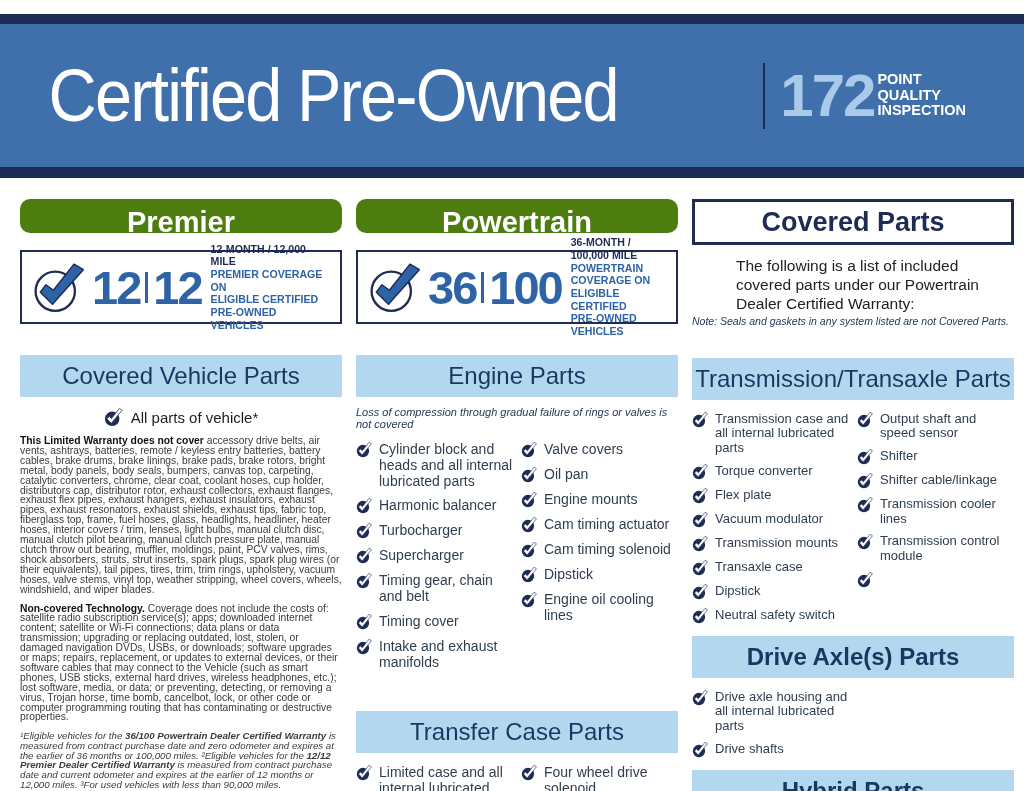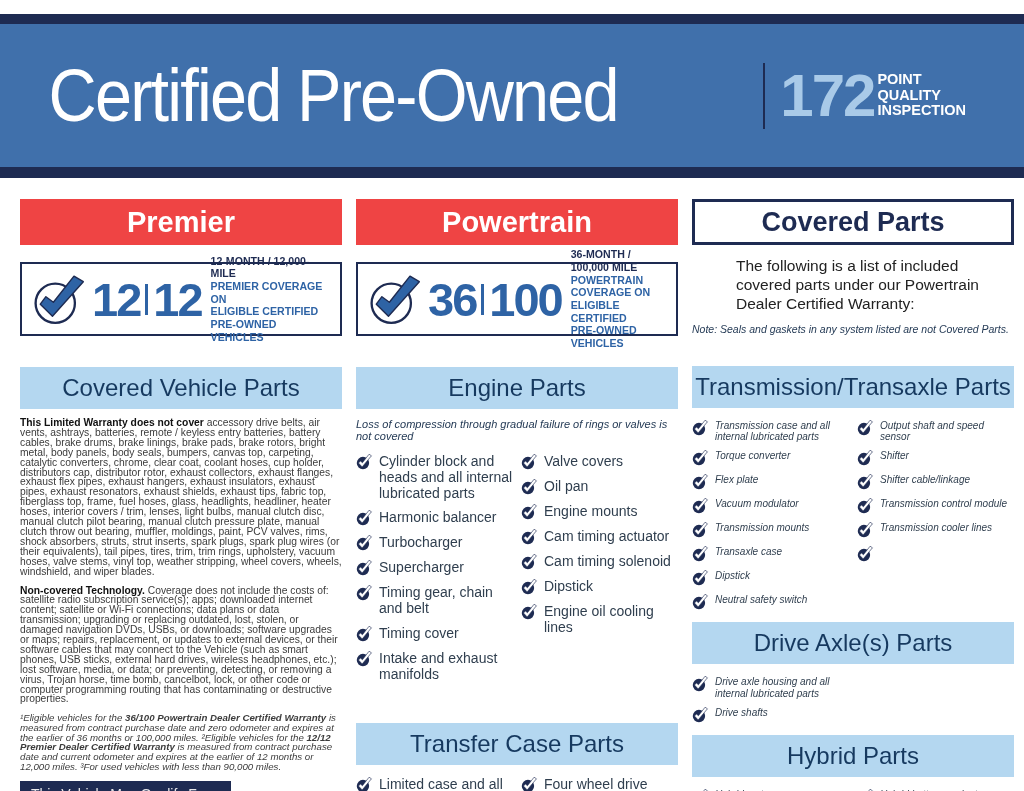--- a/index.html
+++ b/index.html
@@ -15,22 +15,22 @@
   .hdr-right { margin-left:auto; display:flex; align-items:center; padding-right:58px; }
   .hdr-divider { width:2px; height:66px; background:#1e2b52; margin-right:15px; }
   .hdr-num { color:#a9cae8; font-size:60px; font-weight:bold; line-height:1; letter-spacing:-2px; }
   .hdr-lines { color:#fff; font-size:14.5px; font-weight:bold; line-height:1.07;
     margin-left:3px; align-self:center; }
 
   
   .cols { display:grid; grid-template-columns:322px 322px 322px; column-gap:14px;
     padding:21px 18px 0 20px; }
 
-  .col-head { background:#ef4444; color:#fff; text-align:center;
-    font-weight:bold; font-size:29px; height:46px; line-height:46px; }
+  .col-head { background:#4d7c0f; color:#fff; text-align:center;
+    font-weight:bold; font-size:29px; height:34px; line-height:46px;border-radius:10px; }
   .box-head { background:#fff; border:3px solid #1e2b52; color:#1e2b52;
     text-align:center; font-weight:bold; font-size:27px; height:46px; line-height:40px; }
 
   .badge { border:2px solid #1e2b52; margin-top:17px; height:74px;
     display:flex; align-items:center; padding:0 8px; background:#fff; }
   .big-chk { width:58px; height:51px; flex:none; }
   .badge-nums { display:flex; align-items:center; color:#2e63a5; font-weight:bold;
     font-size:47px; letter-spacing:-2px; margin:0 9px 0 4px; line-height:1; }
   .badge-bar { width:3px; height:31px; background:#2e63a5; margin:0 5px; }
   .badge-desc { font-size:10.6px; font-weight:bold; line-height:1.2; }
@@ -47,30 +47,30 @@
   .legal { margin-top:9px; font-size:10.3px; line-height:9.9px; color:#3b3b3b; }
   .legal .b { font-weight:bold; color:#111; }
   .footnote { margin-top:9px; font-size:9.7px; line-height:9.7px; color:#3b3b3b; }
   .footnote .i { font-style:italic; }
   .footnote .b { font-weight:bold; }
 
   .qualify-btn { margin-top:9px; display:inline-block; background:#1e2b52;
     color:#e8e8ea; font-size:14px; padding:5px 11px 6px; border:none; cursor:pointer; }
 
   .note-italic { font-style:italic; font-size:11px; color:#1f3least; color:#243a55; margin-top:9px; }
-  .small-note { font-style:italic; font-size:10.5px; color:#243a55; margin-top:9px; }
+  .small-note { font-style:italic; font-size:10.5px; color:#243a55; margin-top:1px; }
   .intro { font-size:15.5px; line-height:1.22; color:#222; margin-top:12px;margin-left:44px; }
 
   .check-cols { display:grid; grid-template-columns:1fr 1fr; column-gap:8px; margin-top:12px; }
   .check-item { display:flex; gap:6px; margin-bottom:9px; font-size:14px;
     line-height:1.13; color:#2f3e4e; }
   .chk { width:17px; height:17px; flex:none; margin-top:-1px; }
-  .small-list .check-item { font-size:10px; margin-bottom:8px;font-style:italic; }
+  .small-list .check-item { font-size:13px; margin-bottom:8px; }
   .sec-head.tight { }
-  .sec-head.tighter { margin-top:4px; }
+  .sec-head.tighter { margin-top:4px;font-weight:bold; }
 </style>
 </head>
 <body>
 
 <div class="hdr">
   <div class="hdr-title">Certified Pre-Owned</div>
   <div class="hdr-right">
     <div class="hdr-divider"></div>
     <div class="hdr-num">172</div>
     <div class="hdr-lines">
@@ -99,20 +99,27 @@
       <div class="badge-desc">
         <div class="l1">12-MONTH / 12,000-MILE</div>
         <div class="rest">PREMIER COVERAGE ON
 ELIGIBLE CERTIFIED
 PRE-OWNED VEHICLES</div>
       </div>
     </div>
 
     <div class="sec-head">Covered Vehicle Parts</div>
 
+    <div class="all-parts">
+      <svg class="chk" viewBox="0 0 22 22">
+        <circle cx="9" cy="13" r="8" fill="#1e2b52"></circle>
+        <polygon points="3.2,13 8,18 20,3.6 16.9,1.6 8.3,12.6 5.8,10.3" fill="#fff" stroke="#1e2b52" stroke-width="0.8"></polygon>
+      </svg>
+      <span>All parts of vehicle*</span>
+    </div>
 
     <div class="legal"><span class="b">This Limited Warranty does not cover </span><span>accessory drive belts, air vents, ashtrays, batteries, remote / keyless entry batteries, battery cables, brake drums, brake linings, brake pads, brake rotors, bright metal, body panels, body seals, bumpers, canvas top, carpeting, catalytic converters, chrome, clear coat, coolant hoses, cup holder, distributors cap, distributor rotor, exhaust collectors, exhaust flanges, exhaust flex pipes, exhaust hangers, exhaust insulators, exhaust pipes, exhaust resonators, exhaust shields, exhaust tips, fabric top, fiberglass top, frame, fuel hoses, glass, headlights, headliner, heater hoses, interior covers / trim, lenses, light bulbs, manual clutch disc, manual clutch pilot bearing, manual clutch pressure plate, manual clutch throw out bearing, muffler, moldings, paint, PCV valves, rims, shock absorbers, struts, strut inserts, spark plugs, spark plug wires (or their equivalents), tail pipes, tires, trim, trim rings, upholstery, vacuum hoses, valve stems, vinyl top, weather stripping, wheel covers, wheels, windshield, and wiper blades.</span></div>
     <div class="legal"><span class="b">Non-covered Technology.</span><span> Coverage does not include the costs of: satellite radio subscription service(s); apps; downloaded internet content; satellite or Wi-Fi connections; data plans or data transmission; upgrading or replacing outdated, lost, stolen, or damaged navigation DVDs, USBs, or downloads; software upgrades or maps; repairs, replacement, or updates to external devices, or their software cables that may connect to the Vehicle (such as smart phones, USB sticks, external hard drives, wireless headphones, etc.); lost software, media, or data; or preventing, detecting, or removing a virus, Trojan horse, time bomb, cancelbot, lock, or other code or computer programming routing that has contaminating or destructive properties.</span></div>
     <div class="footnote"><span class="i">¹Eligible vehicles for the </span><span class="b i">36/100 Powertrain Dealer Certified Warranty</span><span class="i"> is measured from contract purchase date and zero odometer and expires at the earlier of 36 months or 100,000 miles. </span><span class="i">²Eligible vehicles for the </span><span class="b i">12/12 Premier Dealer Certified Warranty</span><span class="i"> is measured from contract purchase date and current odometer and expires at the earlier of 12 months or 12,000 miles. </span><span class="i">³For used vehicles with less than 90,000 miles.</span></div>
 
     <button class="qualify-btn">This Vehicle May Qualify For...</button>
   </div>
 
   <div>
     <div class="col-head">Powertrain</div>
@@ -366,28 +373,28 @@
               <circle cx="9" cy="13" r="8" fill="#1e2b52"></circle>
               <polygon points="3.2,13 8,18 20,3.6 16.9,1.6 8.3,12.6 5.8,10.3" fill="#fff" stroke="#1e2b52" stroke-width="0.8"></polygon>
             </svg>
             <span>Shifter cable/linkage</span>
           </div>
           <div class="check-item">
             <svg class="chk" viewBox="0 0 22 22">
               <circle cx="9" cy="13" r="8" fill="#1e2b52"></circle>
               <polygon points="3.2,13 8,18 20,3.6 16.9,1.6 8.3,12.6 5.8,10.3" fill="#fff" stroke="#1e2b52" stroke-width="0.8"></polygon>
             </svg>
+            <span>Transmission cooler lines</span>
+          </div>
+          <div class="check-item">
+            <svg class="chk" viewBox="0 0 22 22">
+              <circle cx="9" cy="13" r="8" fill="#1e2b52"></circle>
+              <polygon points="3.2,13 8,18 20,3.6 16.9,1.6 8.3,12.6 5.8,10.3" fill="#fff" stroke="#1e2b52" stroke-width="0.8"></polygon>
+            </svg>
             <span>Transmission control module</span>
-          </div>
-          <div class="check-item">
-            <svg class="chk" viewBox="0 0 22 22">
-              <circle cx="9" cy="13" r="8" fill="#1e2b52"></circle>
-              <polygon points="3.2,13 8,18 20,3.6 16.9,1.6 8.3,12.6 5.8,10.3" fill="#fff" stroke="#1e2b52" stroke-width="0.8"></polygon>
-            </svg>
-            <span>Transmission cooler lines</span>
           </div>
           <div class="check-item">
             <svg class="chk" viewBox="0 0 22 22">
               <circle cx="9" cy="13" r="8" fill="#1e2b52"></circle>
               <polygon points="3.2,13 8,18 20,3.6 16.9,1.6 8.3,12.6 5.8,10.3" fill="#fff" stroke="#1e2b52" stroke-width="0.8"></polygon>
             </svg>
           </div>
         </div>
     </div>
 

